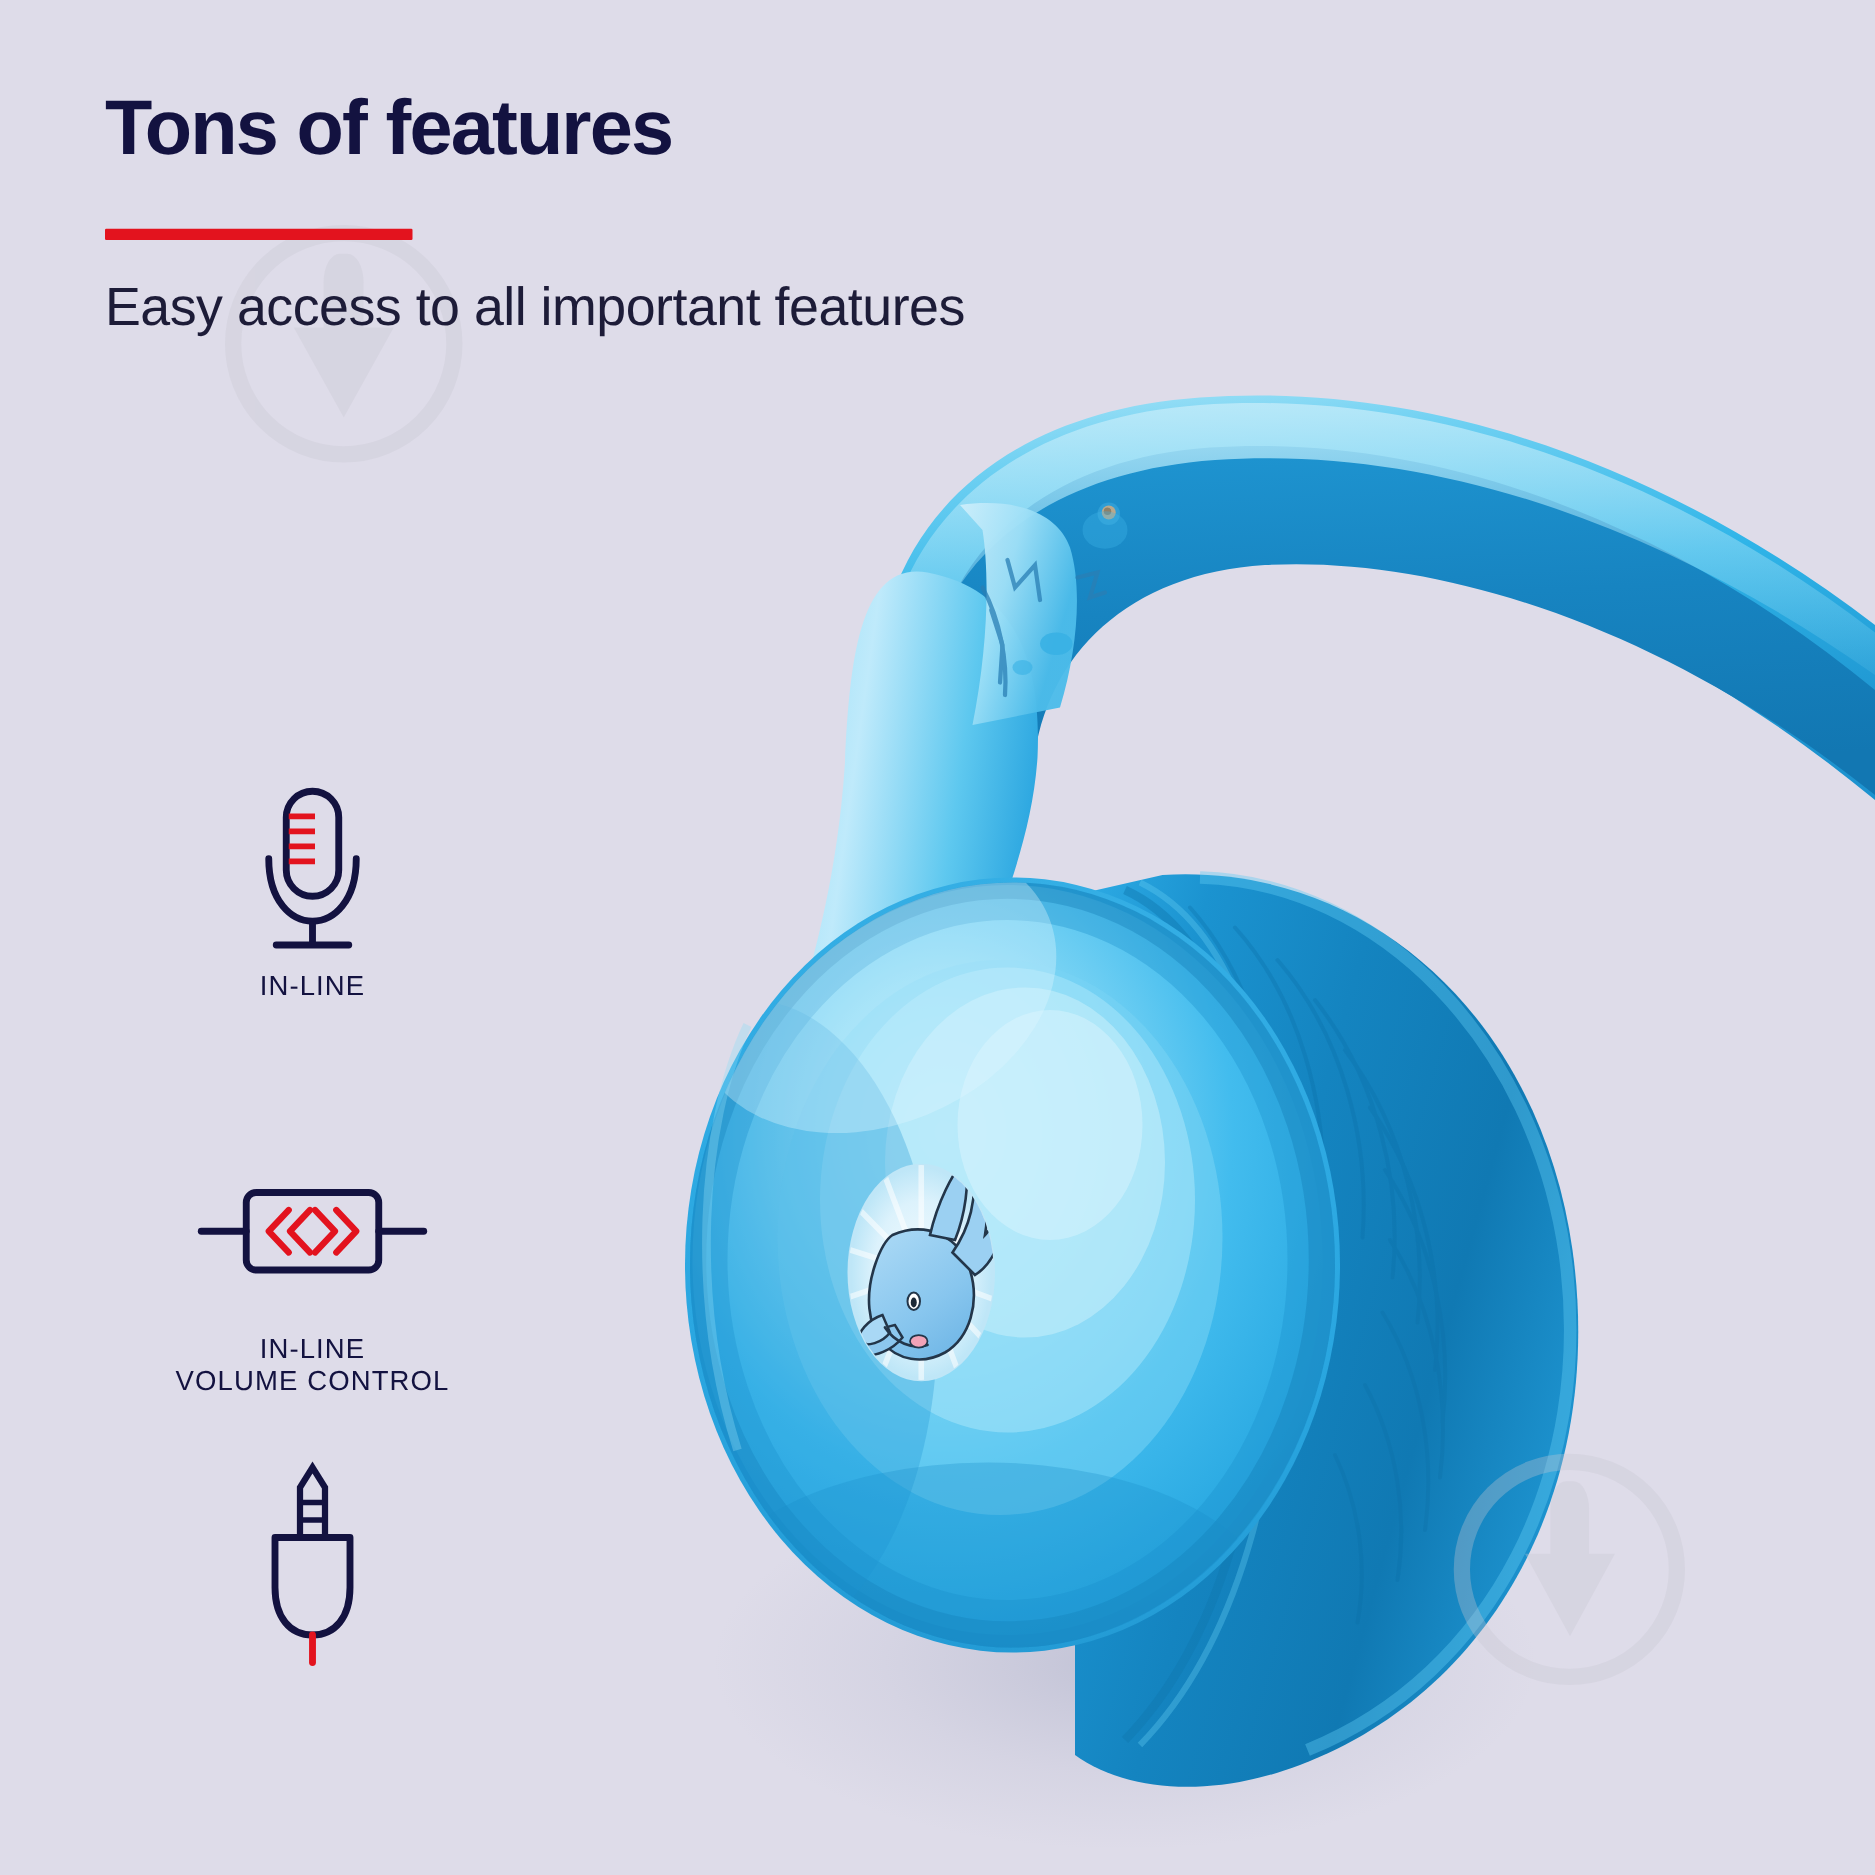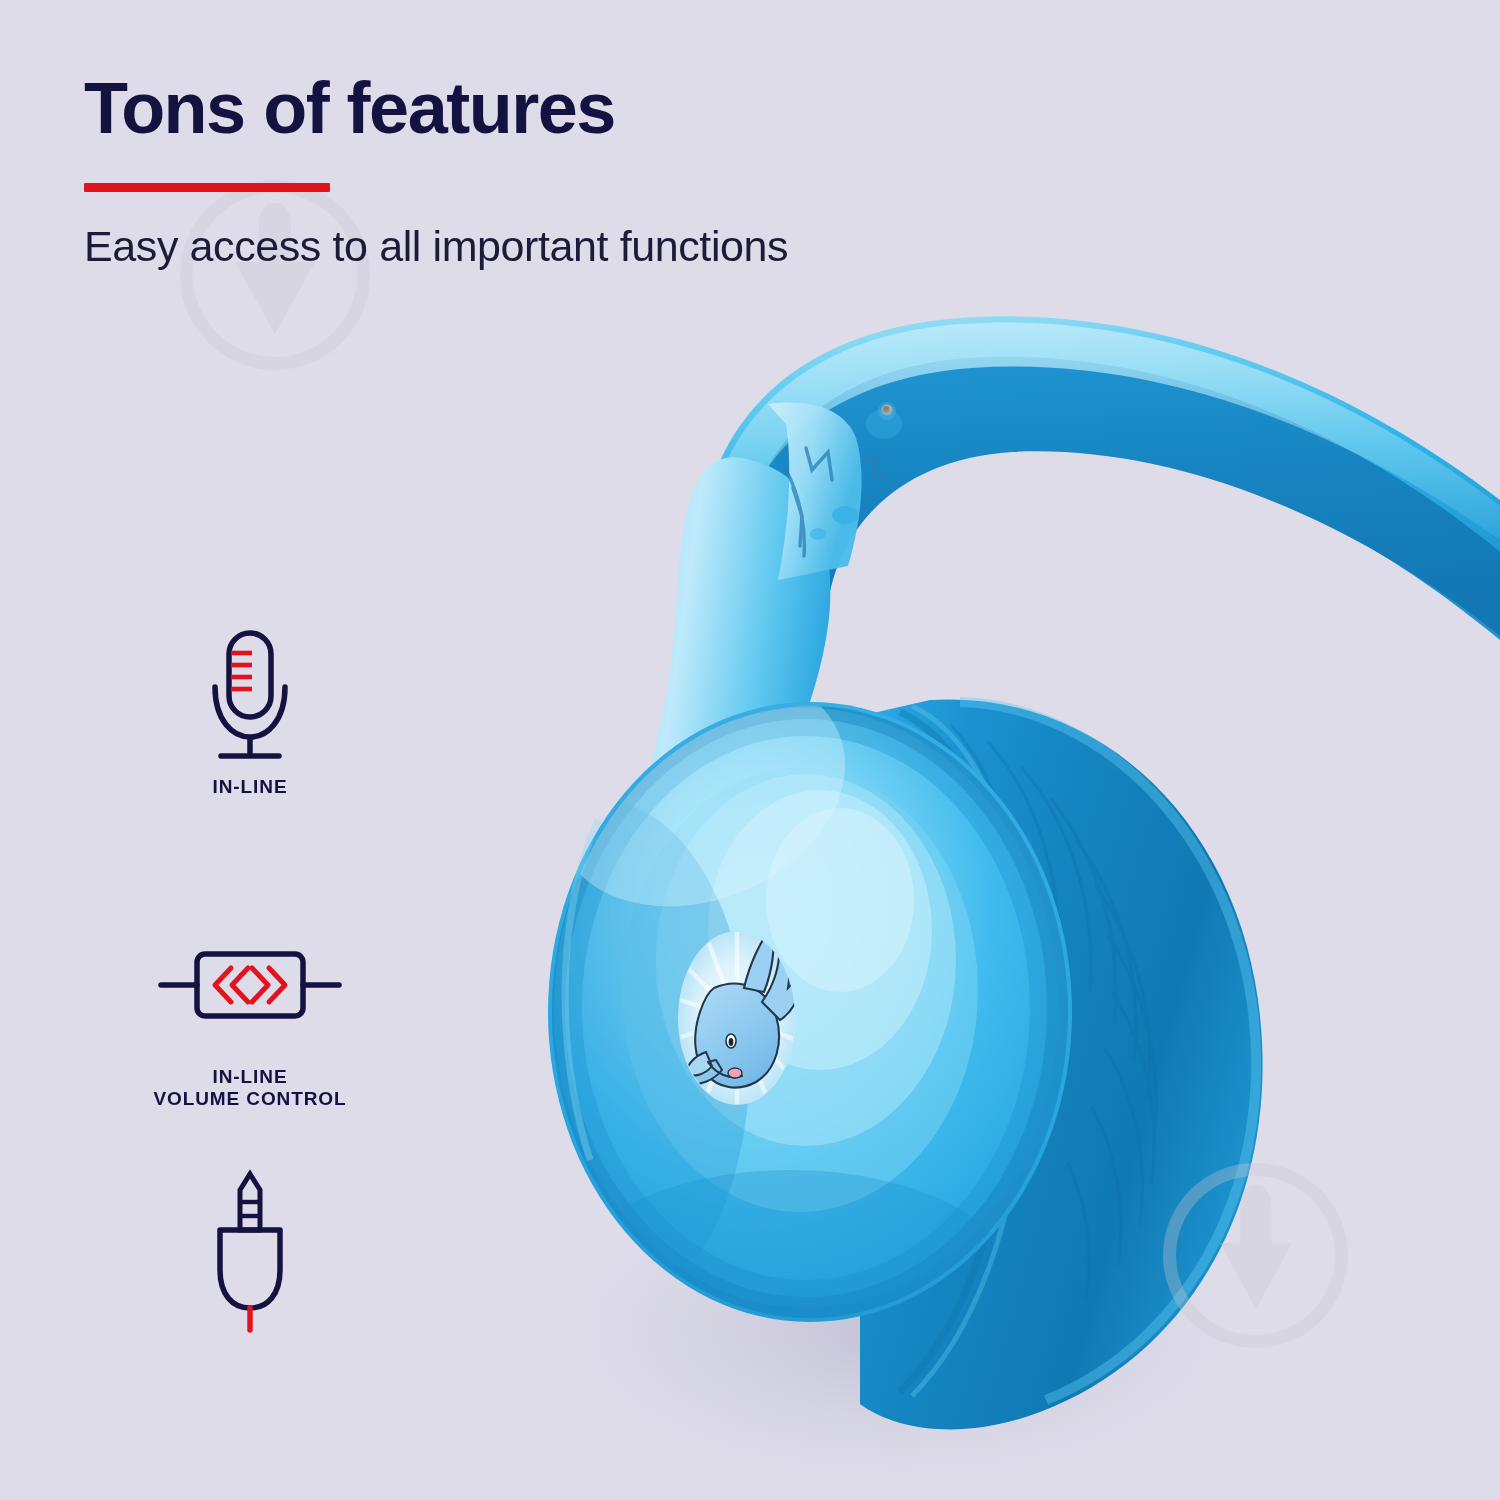--- a/index.html
+++ b/index.html
@@ -56,21 +56,21 @@
     border-left-width: 36px;
     border-right-width: 36px;
     border-top-width: 66px;
   }
 
   
   .headline {
     position: absolute;
     left: 84px;
     top: 72px;
-    font-size: 72px;
+    font-size: 62px;
     font-weight: 700;
     letter-spacing: -1.5px;
     color: #131240;
     line-height: 1.0;
     white-space: nowrap;
   }
   .rule {
     position: absolute;
     left: 84px;
     top: 183px;
@@ -104,22 +104,22 @@
     text-align: center;
   }
   .feature-icon {
     height: 150px;
     display: flex;
     align-items: center;
     justify-content: center;
   }
   .feature-label {
     margin-top: 6px;
-    font-size: 19px;
-    font-weight: 700;
+    font-size: 22px;
+    font-weight: 400;
     letter-spacing: 0.9px;
     line-height: 1.18;
     color: #131240;
     text-transform: uppercase;
   }
   .feature-label .ln { display: block; }
 
   
   .product {
     position: absolute;
@@ -392,21 +392,21 @@
     <div class="wm-tri"></div>
   </div>
   <div class="watermark" style="left:1163px; top:1163px; width:185px; height:185px;">
     <div class="wm-ring"></div>
     <div class="wm-stem"></div>
     <div class="wm-tri small"></div>
   </div>
 
   <div class="headline">Tons of features</div>
   <div class="rule"></div>
-  <div class="subhead">Easy access to all important functions</div>
+  <div class="subhead">Easy access to all important features</div>
 
   <div class="features">
 
     <div class="feature" style="top:20px;">
       <div class="feature-icon">
         <svg width="120" height="140" viewBox="0 0 120 140">
           <rect x="39" y="8" width="42" height="84" rx="21" ry="21" fill="none" stroke="#131240" stroke-width="5.5"></rect>
           <g stroke="#e3131e" stroke-width="4.6" stroke-linecap="butt">
             <line x1="41" y1="28" x2="62" y2="28"></line>
             <line x1="41" y1="40" x2="62" y2="40"></line>

